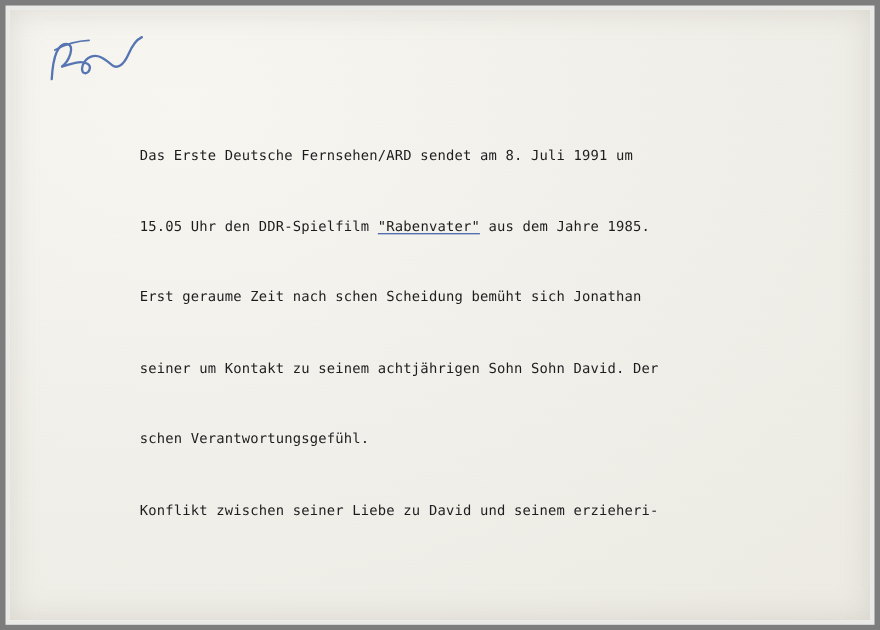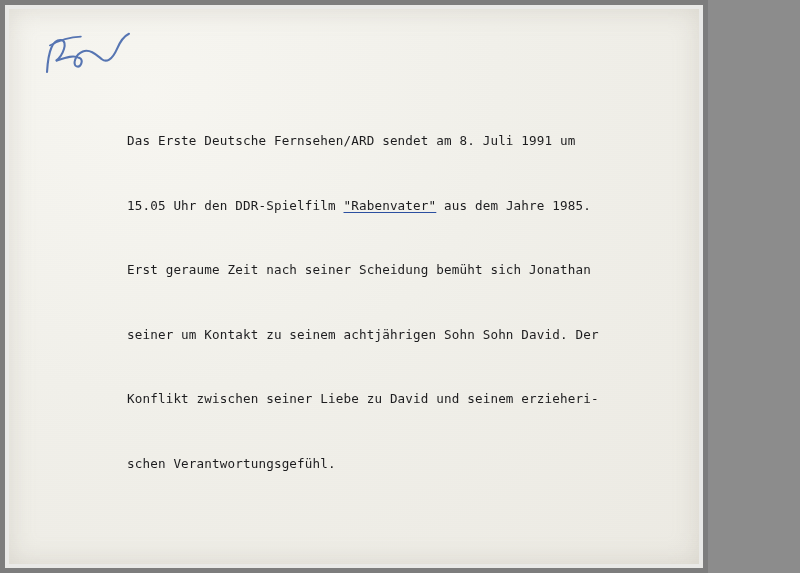--- a/index.html
+++ b/index.html
@@ -8,21 +8,21 @@
     background: #8c8c8c;
   }
   body {
     width: 800px;
     height: 573px;
     overflow: hidden;
     font-family: "DejaVu Sans Mono", monospace;
   }
   .photo {
     position: relative;
-    width: 708px;
+    width: 800px;
     height: 573px;
     background: #e9e9e7;
   }
   
   .photo::before {
     content: "";
     position: absolute;
     inset: 0;
     border: 5px solid #7d7d7d;
     box-sizing: border-box;
@@ -94,24 +94,24 @@
     <div class="signature">
       <svg width="96" height="52" viewBox="0 0 96 52" fill="none" aria-hidden="true">
         <path d="M6 40 C10 18, 16 8, 24 10 C31 12, 24 26, 16 30 C26 28, 34 26, 40 30 C44 33, 40 40, 36 38 C32 36, 36 26, 44 24 C52 22, 58 30, 62 34 C66 38, 72 36, 78 26 C82 19, 86 14, 92 12" stroke="#3b5fa8" stroke-width="2.1" stroke-linecap="round" fill="none"></path>
         <path d="M12 14 C22 10, 32 8, 44 9" stroke="#3b5fa8" stroke-width="1.6" stroke-linecap="round" fill="none"></path>
       </svg>
     </div>
 
     <div class="doc-text">
       <p class="para">Das Erste Deutsche Fernsehen/ARD sendet am 8. Juli 1991 um</p>
       <p class="para"><span>15.05 Uhr den DDR-Spielfilm <span class="title-underline">"Rabenvater"</span> aus dem Jahre 1985.</span></p>
-      <p class="para">Erst geraume Zeit nach seiner Scheidung bemüht sich Jonathan</p>
+      <p class="para">Erst geraume Zeit nach schen Scheidung bemüht sich Jonathan</p>
       <p class="para">seiner um Kontakt zu seinem achtjährigen Sohn Sohn David. Der</p>
+      <p class="para">schen Verantwortungsgefühl.</p>
       <p class="para">Konflikt zwischen seiner Liebe zu David und seinem erzieheri-</p>
-      <p class="para">schen Verantwortungsgefühl.</p>
 
       
 
       
       
 
       
 
       
       

